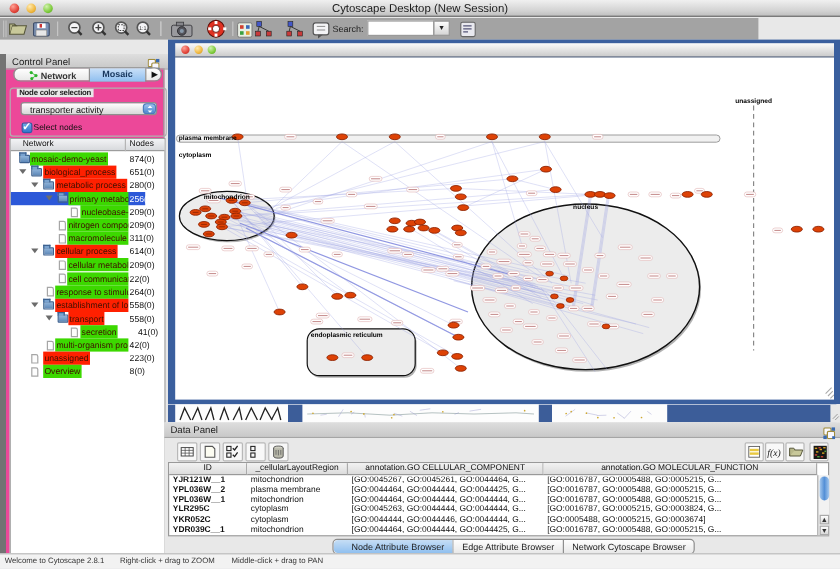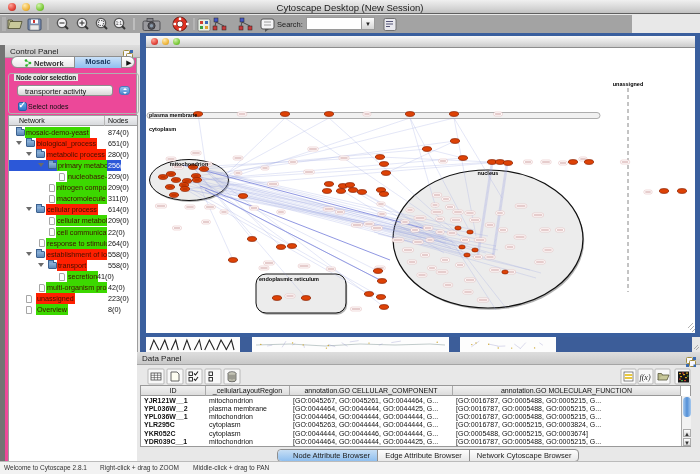--- a/index.html
+++ b/index.html
@@ -16,21 +16,21 @@
 #cpanel{left:0;top:33px;width:137px;height:425px;background:#ec4899;border-right:1px solid #9b9b9b;border-left:5px solid #737373;margin-top:12px;}
 #cphead{position:absolute;left:0;top:0;width:136px;height:13px;background:linear-gradient(#dedede,#c8c8c8);border-bottom:1px solid #a5a5a5;font-size:8px;color:#222;padding:2px 0 0 5px;}
 #cpheadicon{position:absolute;right:3px;top:1px;width:10px;height:10px;}
 #tabs{position:absolute;left:6px;top:11px;width:124px;height:12px;border:1px solid #8e8e8e;border-radius:6px;background:linear-gradient(#ffffff,#e8e8e8);}
 #tabnet{position:absolute;left:29px;top:13.5px;width:45px;height:10px;font-size:7.5px;font-weight:bold;color:#333;}
 #tabneticon{position:absolute;left:19px;top:13.5px;width:8px;height:8px;}
 #tabmos{position:absolute;left:69px;top:12px;width:48px;height:10.5px;background:linear-gradient(#c9e0f8,#8fbfef);border-left:1px solid #8e8e8e;border-right:1px solid #8e8e8e;font-size:7.5px;font-weight:bold;color:#17365c;text-align:center;line-height:10.5px;}
 #tabarr{position:absolute;left:118px;top:12px;width:12px;height:11px;font-size:7px;color:#111;text-align:center;line-height:11px;}
 #groupbox{position:absolute;left:3px;top:28px;width:131px;height:41px;border:1px solid #b0b0b0;border-radius:3px;}
 #grouplbl{position:absolute;left:9px;top:29px;background:#e8e8e8;font-size:6.5px;font-weight:bold;color:#222;padding:0 2px;letter-spacing:-0.2px;}
-#combo{position:absolute;left:12px;top:40px;width:96px;height:11px;background:linear-gradient(#ffffff,#d8d8d8);border:1px solid #8e8e8e;border-radius:3px;font-size:7.5px;color:#111;padding:1px 0 0 7px;}
+#combo{position:absolute;left:12px;top:40px;width:114px;height:11px;background:linear-gradient(#ffffff,#d8d8d8);border:1px solid #8e8e8e;border-radius:3px;font-size:7.5px;color:#111;padding:1px 0 0 7px;}
 #combobtn{position:absolute;left:114px;top:41px;width:11px;height:9px;background:linear-gradient(#9cc2ef,#4c88d0);border-radius:3px;border:1px solid #4a7cbd;}
 #combobtn:before{content:"";position:absolute;left:2.5px;top:1px;border-left:2.5px solid transparent;border-right:2.5px solid transparent;border-bottom:2.5px solid #fff;}
 #combobtn:after{content:"";position:absolute;left:2.5px;top:5px;border-left:2.5px solid transparent;border-right:2.5px solid transparent;border-top:2.5px solid #fff;}
 #checkbox{position:absolute;left:13px;top:57px;width:9px;height:9px;background:linear-gradient(#6aaae6,#3377cc);border:1px solid #2a5fa8;border-radius:2px;}
 #checkmark{position:absolute;left:13.5px;top:54.5px;font-size:9px;color:#fff;font-weight:bold;}
 #checklbl{position:absolute;left:23px;top:57.5px;font-size:7px;color:#111;}
 #treebox{position:absolute;left:3px;top:70px;width:130px;height:352px;background:#fff;border:1px solid #9d9d9d;}
 #treehead{position:absolute;left:0px;top:0px;width:128px;height:10px;background:linear-gradient(#f2f3f5,#d8dadd);border-bottom:1px solid #9d9d9d;font-size:7px;color:#111;}
 .trow{position:absolute;left:0;width:112px;height:11px;font-size:7.2px;color:#401000;white-space:nowrap;}
 .tlabel{display:inline-block;height:11px;line-height:11px;padding:0 1px;}
@@ -235,21 +235,21 @@
           </div>
 <div class="trow" style="top:143.9px;">
             <span class="arrow" style="left:29px;"></span>
             <span class="folder" style="left:39px;"></span>
             <span class="tlabel red" style="position:absolute;left:48px;">transport</span>
             <span style="position:absolute;left:99px;top:0;height:11px;line-height:11px;color:#111;">558(0)</span>
           </div>
 <div class="trow" style="top:155.0px;">
             <span class="file" style="left:50px;"></span>
             <span class="tlabel green" style="position:absolute;left:58px;">secretion</span>
-            <span style="position:absolute;left:88px;top:0;height:11px;line-height:11px;color:#111;">41(0)</span>
+            <span style="position:absolute;left:106px;top:0;height:11px;line-height:11px;color:#111;">41(0)</span>
           </div>
 <div class="trow" style="top:166.1px;">
             <span class="file" style="left:30px;"></span>
             <span class="tlabel green" style="position:absolute;left:37px;max-width:61px;overflow:hidden;">multi-organism pro</span>
             <span style="position:absolute;left:99px;top:0;height:11px;line-height:11px;color:#111;">42(0)</span>
           </div>
 <div class="trow" style="top:177.2px;">
             <span class="file" style="left:17px;"></span>
             <span class="tlabel red" style="position:absolute;left:27px;">unassigned</span>
             <span style="position:absolute;left:99px;top:0;height:11px;line-height:11px;color:#111;">223(0)</span>

